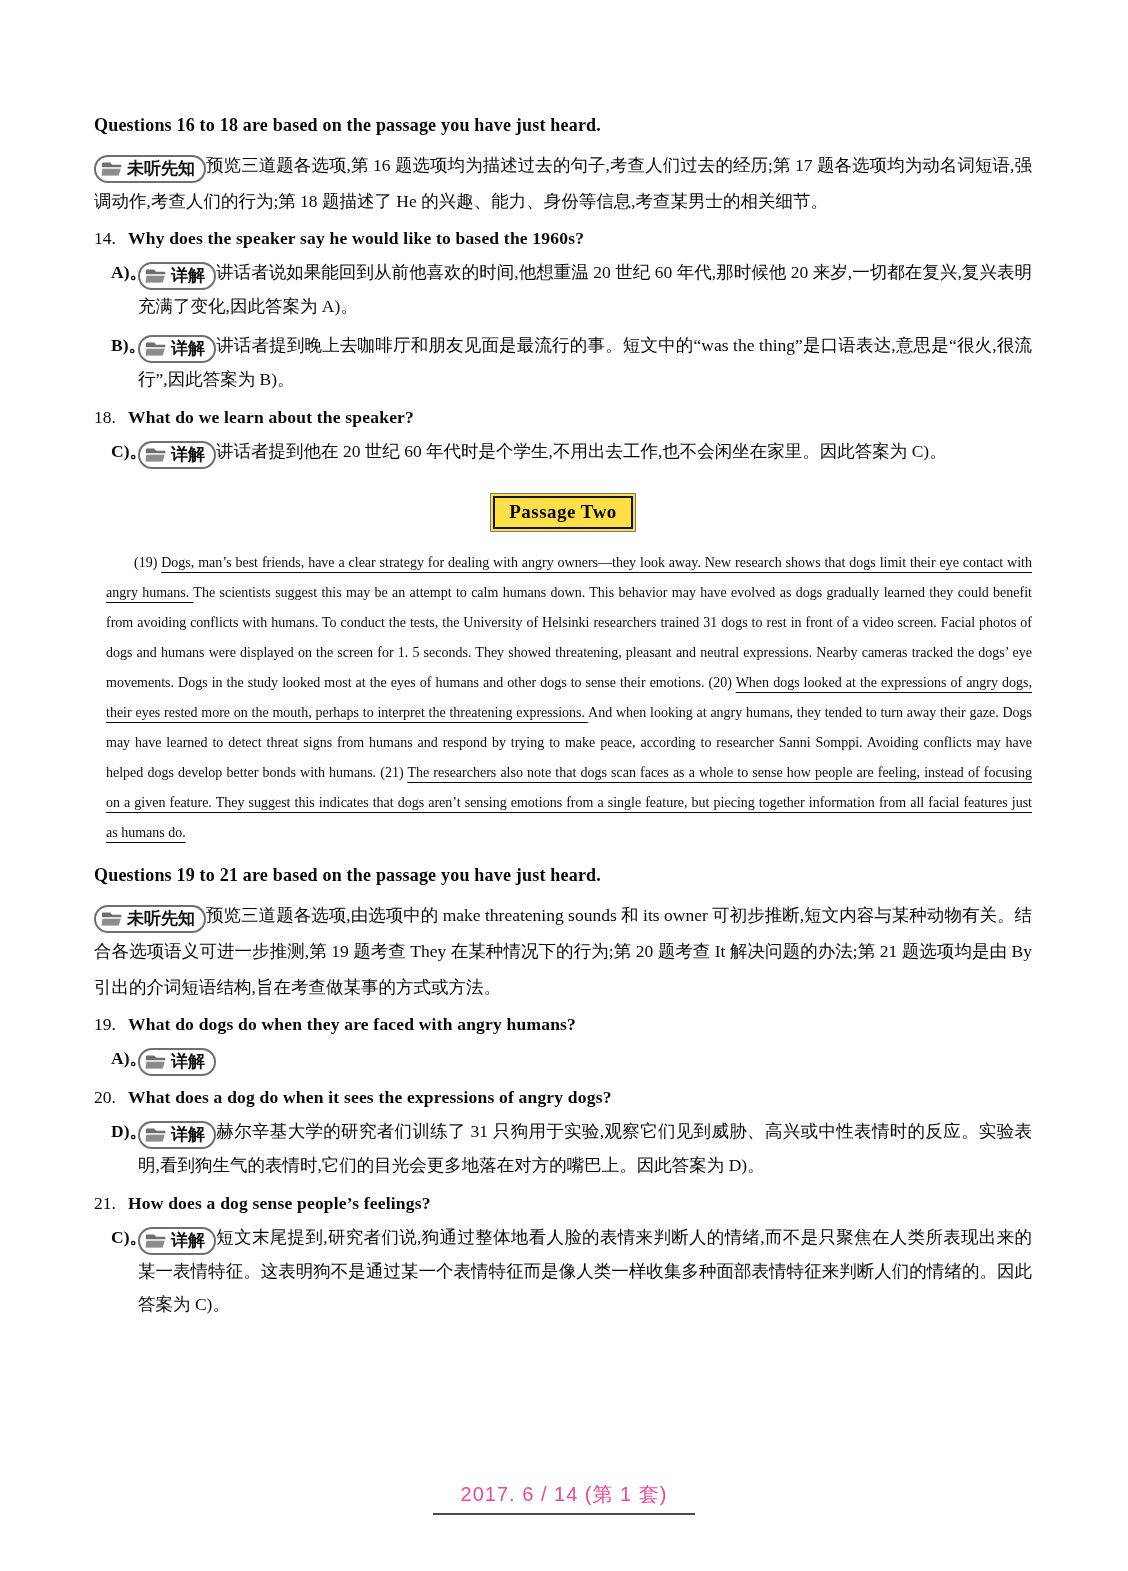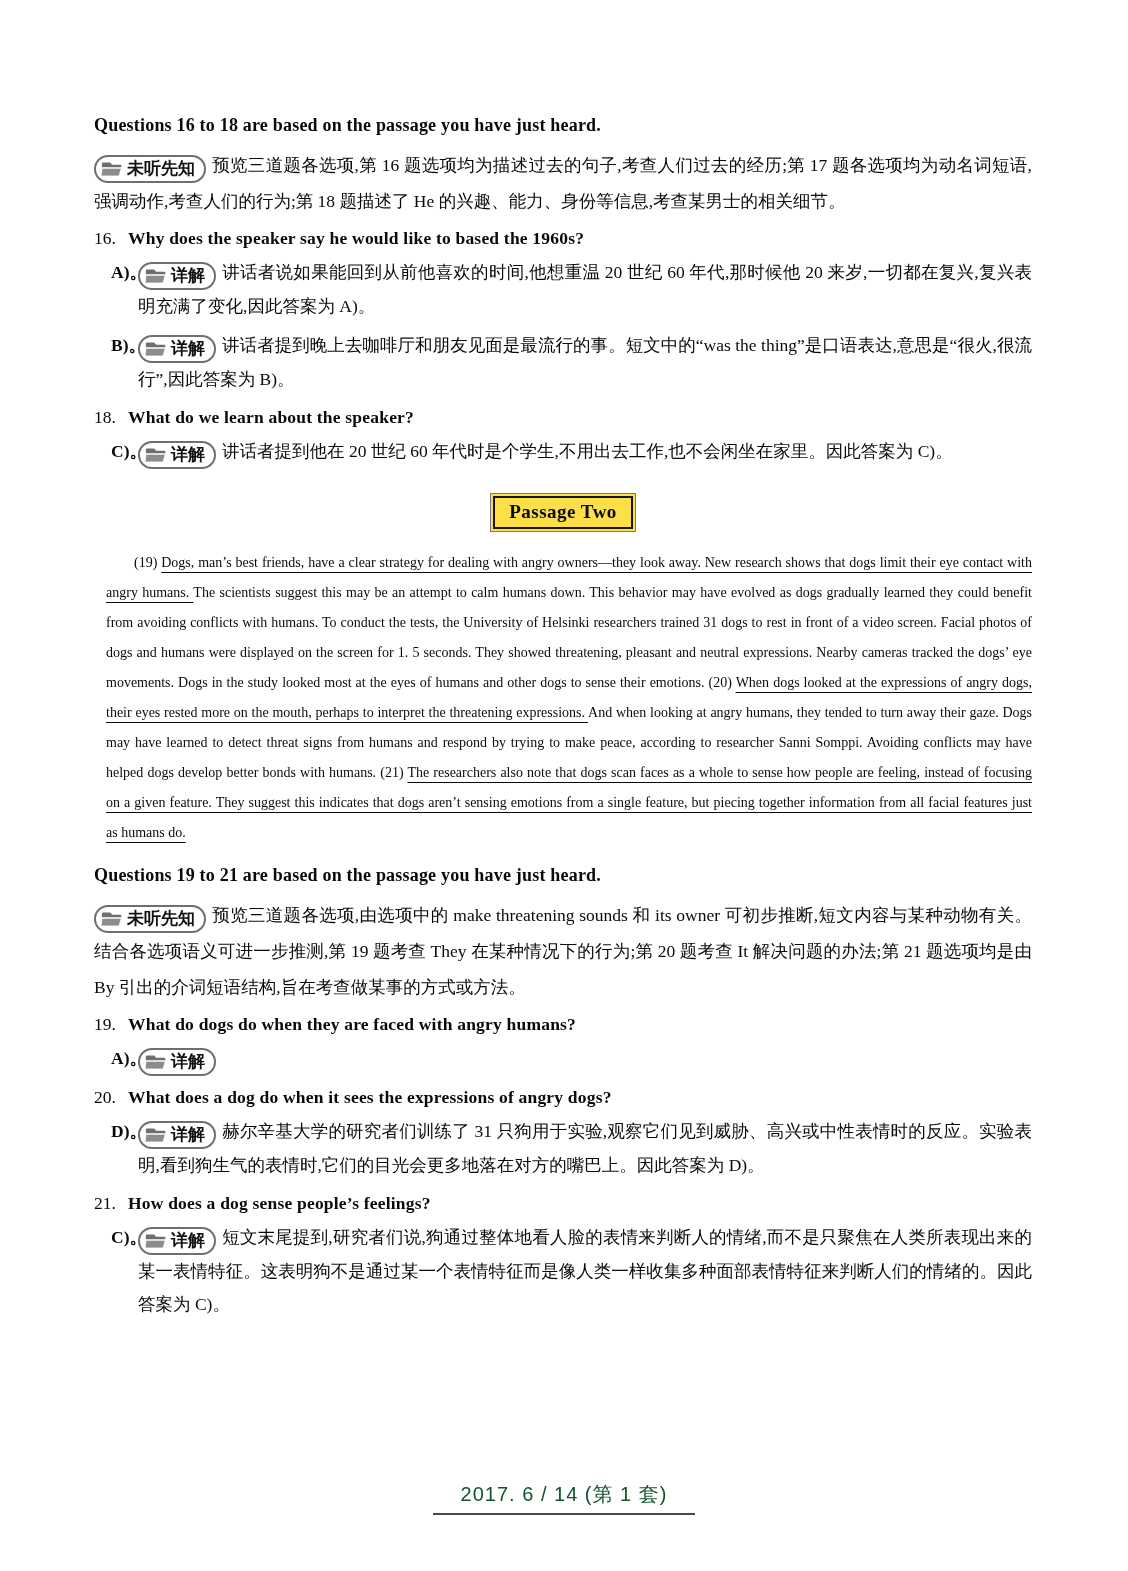--- a/index.html
+++ b/index.html
@@ -20,21 +20,21 @@
   .preview-para{
     font-size:17.5px;line-height:36px;text-align:justify;margin:0 0 4px 0;
   }
 
   .badge{
     display:inline-flex;align-items:center;gap:5px;
     border:2px solid #6f6f6f;border-radius:15px;
     padding:1px 9px 1px 5px;background:#fff;
     font-family:"Liberation Sans","DejaVu Sans",sans-serif;
     font-weight:bold;font-size:17px;line-height:22px;color:#111;
-    vertical-align:-6px;margin-right:6px;white-space:nowrap;
+    vertical-align:-6px;white-space:nowrap;
   }
   .badge svg{display:block;}
 
   
   .q-row{display:flex;font-size:17.5px;line-height:30px;margin:3px 0 2px 0;}
   .q-num{width:34px;flex:0 0 34px;}
   .q-text{font-weight:bold;letter-spacing:.2px;}
 
   .answer{display:flex;margin:3px 0 6px 17px;}
   .ans-label{flex:0 0 27px;width:27px;font-weight:bold;font-size:17.5px;
@@ -59,21 +59,21 @@
     text-decoration-thickness:1.2px;
   }
 
   
   .footer{
     position:absolute;left:0;right:0;bottom:56px;text-align:center;
   }
   .footer-inner{
     display:inline-block;
     font-family:"Liberation Sans","DejaVu Sans",sans-serif;
-    font-size:20px;letter-spacing:1px;color:#14532d;
+    font-size:20px;letter-spacing:1px;color:#ec4899;
     border-bottom:2px solid #4a4a4a;padding:0 28px 5px 28px;
   }
 </style>
 </head>
 <body>
 
 <div class="page">
 
   <div class="section-heading">Questions 16 to 18 are based on the passage you have just heard.</div>
 
@@ -81,21 +81,21 @@
         <span>
           <svg width="21" height="16" viewBox="0 0 24 18">
             <path d="M2 1.5 h8.5 l2.2 2.6 H22 a1.3 1.3 0 0 1 1.3 1.3 V7 H1 V2.8 A1.3 1.3 0 0 1 2 1.5 Z" fill="#6e6e6e"></path>
             <path d="M1.2 8.2 H23.2 L20.6 17 H1.2 a1 1 0 0 1 -1 -1 Z" fill="#8c8c8c" stroke="#ffffff" stroke-width="0.9"></path>
           </svg>
         </span>
         <span>未听先知</span>
       </span><span>预览三道题各选项,第 16 题选项均为描述过去的句子,考查人们过去的经历;第 17 题各选项均为动名词短语,强调动作,考查人们的行为;第 18 题描述了 He 的兴趣、能力、身份等信息,考查某男士的相关细节。</span></p>
 
   <div class="q-row">
-    <span class="q-num">16.</span>
+    <span class="q-num">14.</span>
     <span class="q-text">Why does the speaker say he would like to based the 1960s?</span>
   </div>
   <div class="answer">
     <span class="ans-label">A)。</span>
     <span class="ans-body"><span class="badge">
           <span>
             <svg width="21" height="16" viewBox="0 0 24 18">
               <path d="M2 1.5 h8.5 l2.2 2.6 H22 a1.3 1.3 0 0 1 1.3 1.3 V7 H1 V2.8 A1.3 1.3 0 0 1 2 1.5 Z" fill="#6e6e6e"></path>
               <path d="M1.2 8.2 H23.2 L20.6 17 H1.2 a1 1 0 0 1 -1 -1 Z" fill="#8c8c8c" stroke="#ffffff" stroke-width="0.9"></path>
             </svg>

